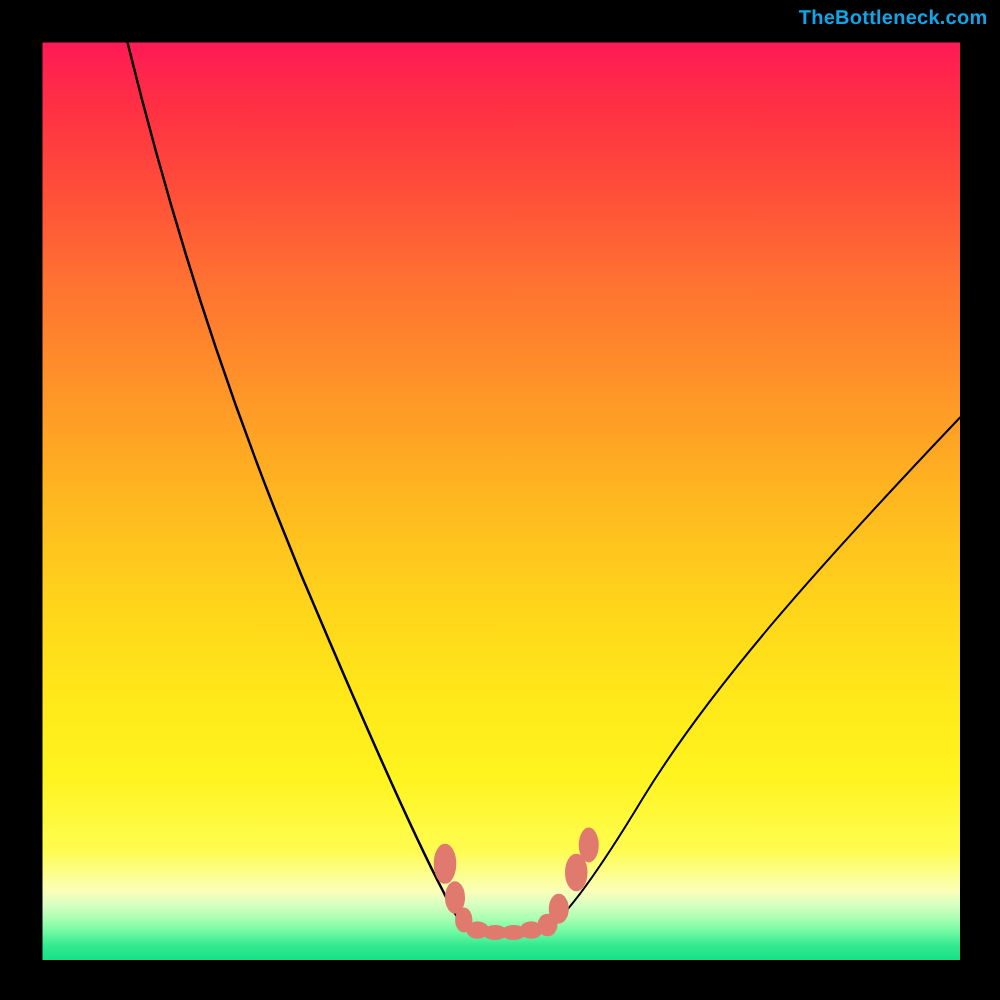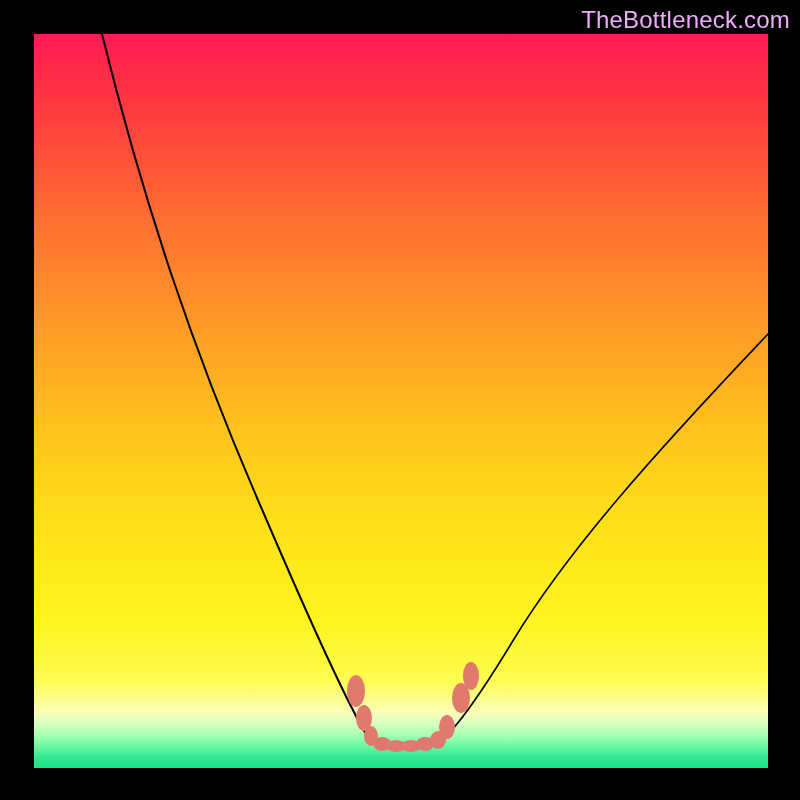--- a/index.html
+++ b/index.html
@@ -33,23 +33,23 @@
       #a8ffb3 95.5%,
       #6cf9a2 97%,
       #30e98e 98.5%,
       #17e286 100%
     );
   }
   .watermark {
     position: absolute;
     top: 6px;
     right: 10px;
-    color: #f0abfc;
-    font-size: 24px;
-    font-weight: 400;
+    color: #0ea5e9;
+    font-size: 16px;
+    font-weight: 700;
     letter-spacing: 0.2px;
     user-select: none;
   }
   svg.curve {
     position: absolute;
     left: 0; top: 0;
     width: 734px;
     height: 734px;
     overflow: visible;
   }

